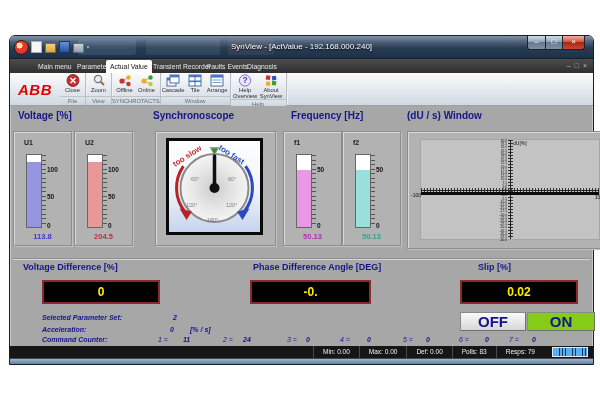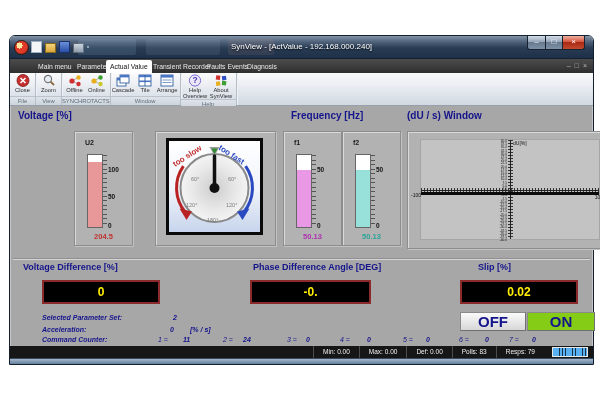--- a/index.html
+++ b/index.html
@@ -165,20 +165,21 @@
       <span class="mtab t4">Faults Events</span>
       <span class="mtab t5">Diagnosis</span>
       <div class="mdi">
         <span>–</span>
         <span>□</span>
         <span>×</span>
       </div>
     </div>
 
     <div class="ribbon">
+      <div class="abb">ABB</div>
 
       <div class="rgroup">
         <div class="rbuttons">
           <div class="rbtn">
             <div class="ricon">
               <svg width="14" height="13" viewBox="0 0 14 13">
                   <circle cx="7" cy="6.5" r="6" fill="#c62f2f" stroke="#7e1414" stroke-width="0.8"></circle>
                   <path d="M4.5 4 L9.5 9 M9.5 4 L4.5 9" stroke="#fff" stroke-width="1.6"></path>
                 </svg>
             </div>
@@ -294,23 +295,35 @@
             </div>
             <div class="rlabel">About SynView</div>
           </div>
         </div>
         <div class="rgname">Help</div>
       </div>
     </div>
 
     <div class="client">
       <span class="hdr h-volt">Voltage [%]</span>
+      <span class="hdr h-sync">Synchronoscope</span>
       <span class="hdr h-freq">Frequency [Hz]</span>
       <span class="hdr h-diag">(dU / s)  Window</span>
 
+      <div class="panel gauge volt p-u1">
+        <span class="glabel">U1</span>
+        <div class="track">
+          <div class="fill" style="background: rgb(149, 149, 224);"></div>
+        </div>
+        <div class="gticks"></div>
+        <span class="tk tk-a">100</span>
+        <span class="tk tk-b">50</span>
+        <span class="tk tk-c">0</span>
+        <span class="gvalue" style="color: rgb(58, 58, 200);">113.8</span>
+      </div>
 
       <div class="panel gauge volt p-u2">
         <span class="glabel">U2</span>
         <div class="track">
           <div class="fill" style="background: rgb(232, 152, 152);"></div>
         </div>
         <div class="gticks"></div>
         <span class="tk tk-a">100</span>
         <span class="tk tk-b">50</span>
         <span class="tk tk-c">0</span>

